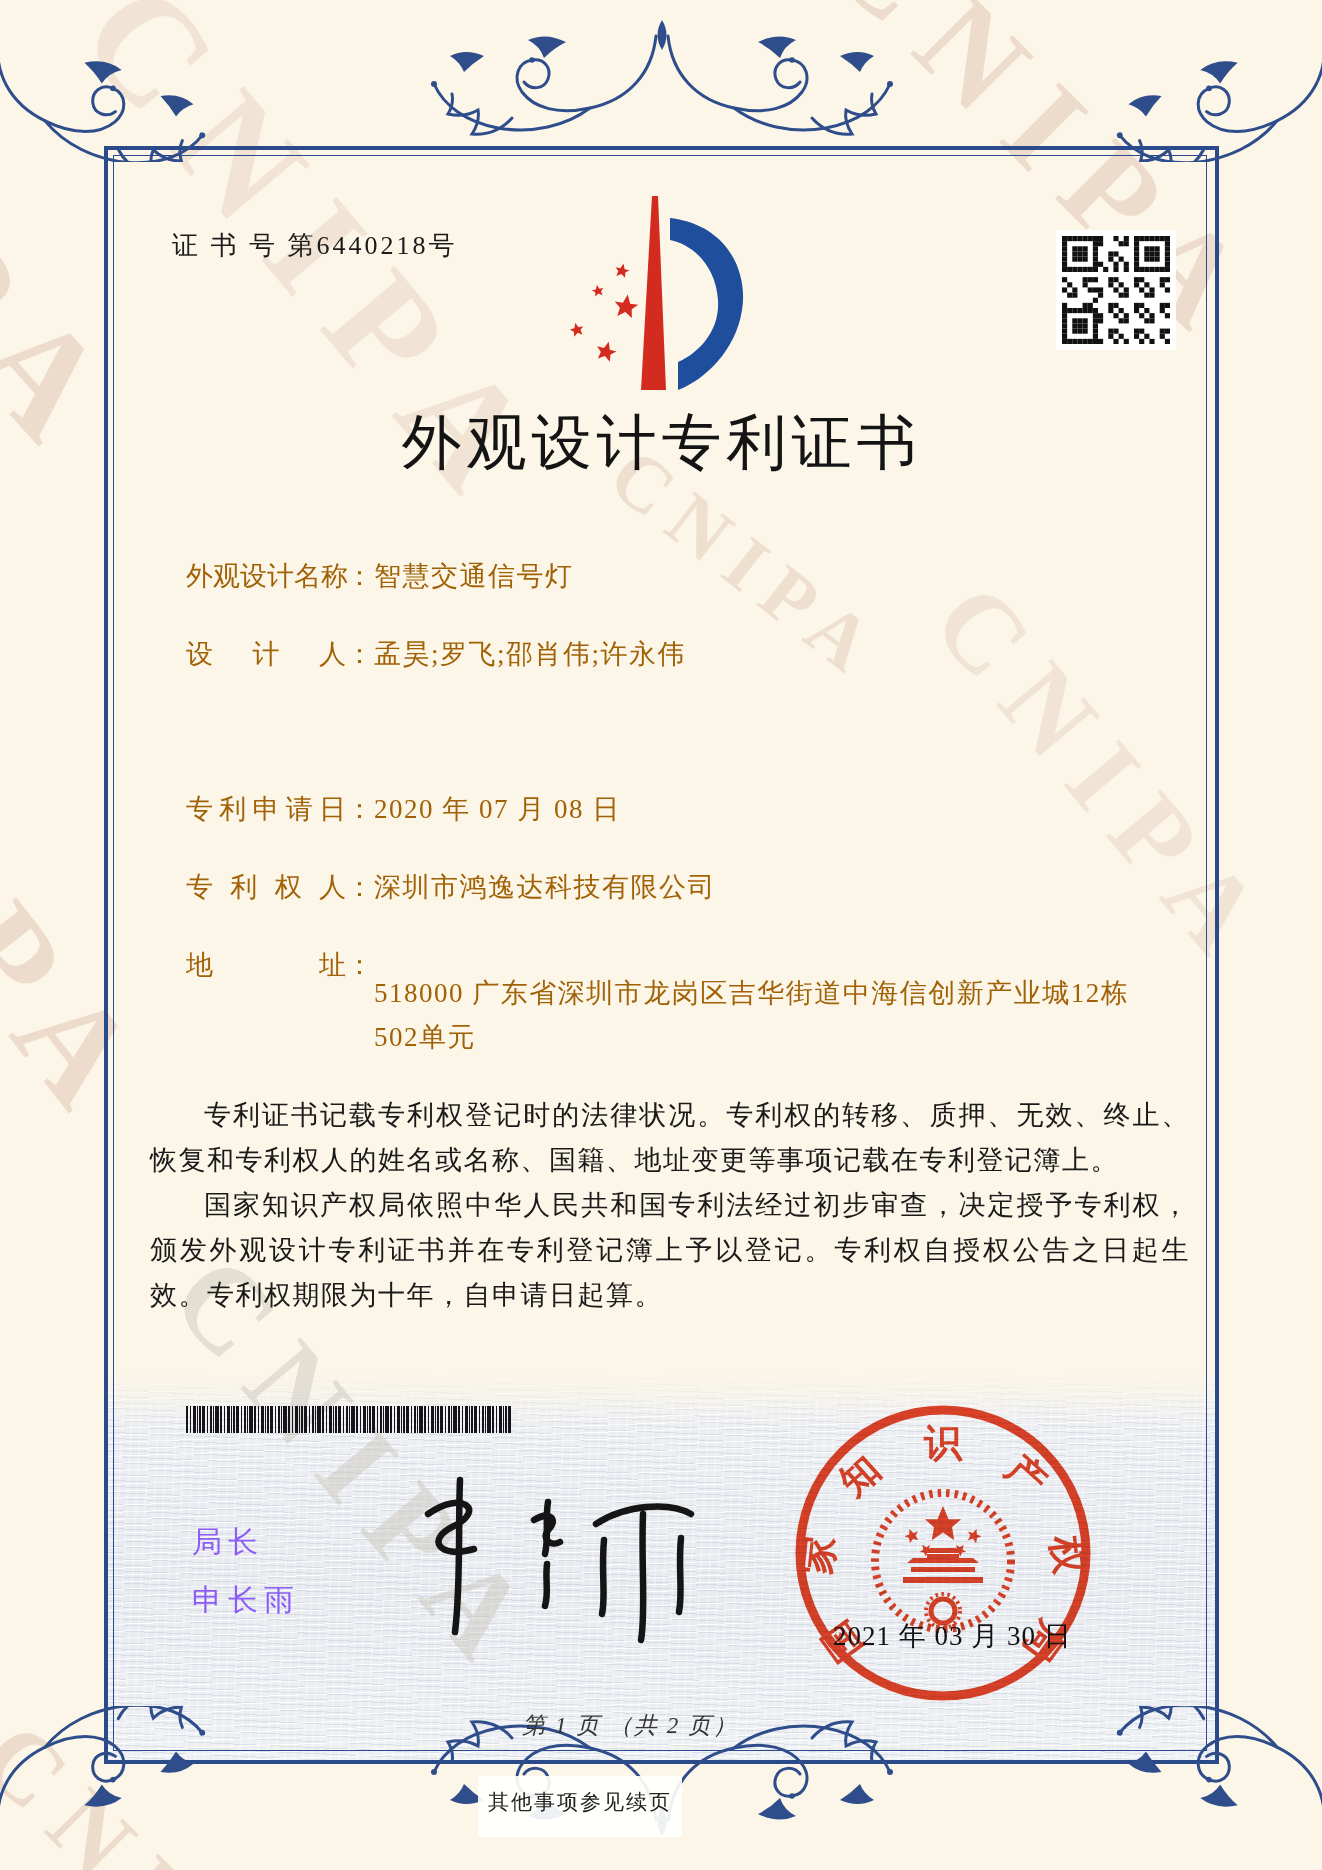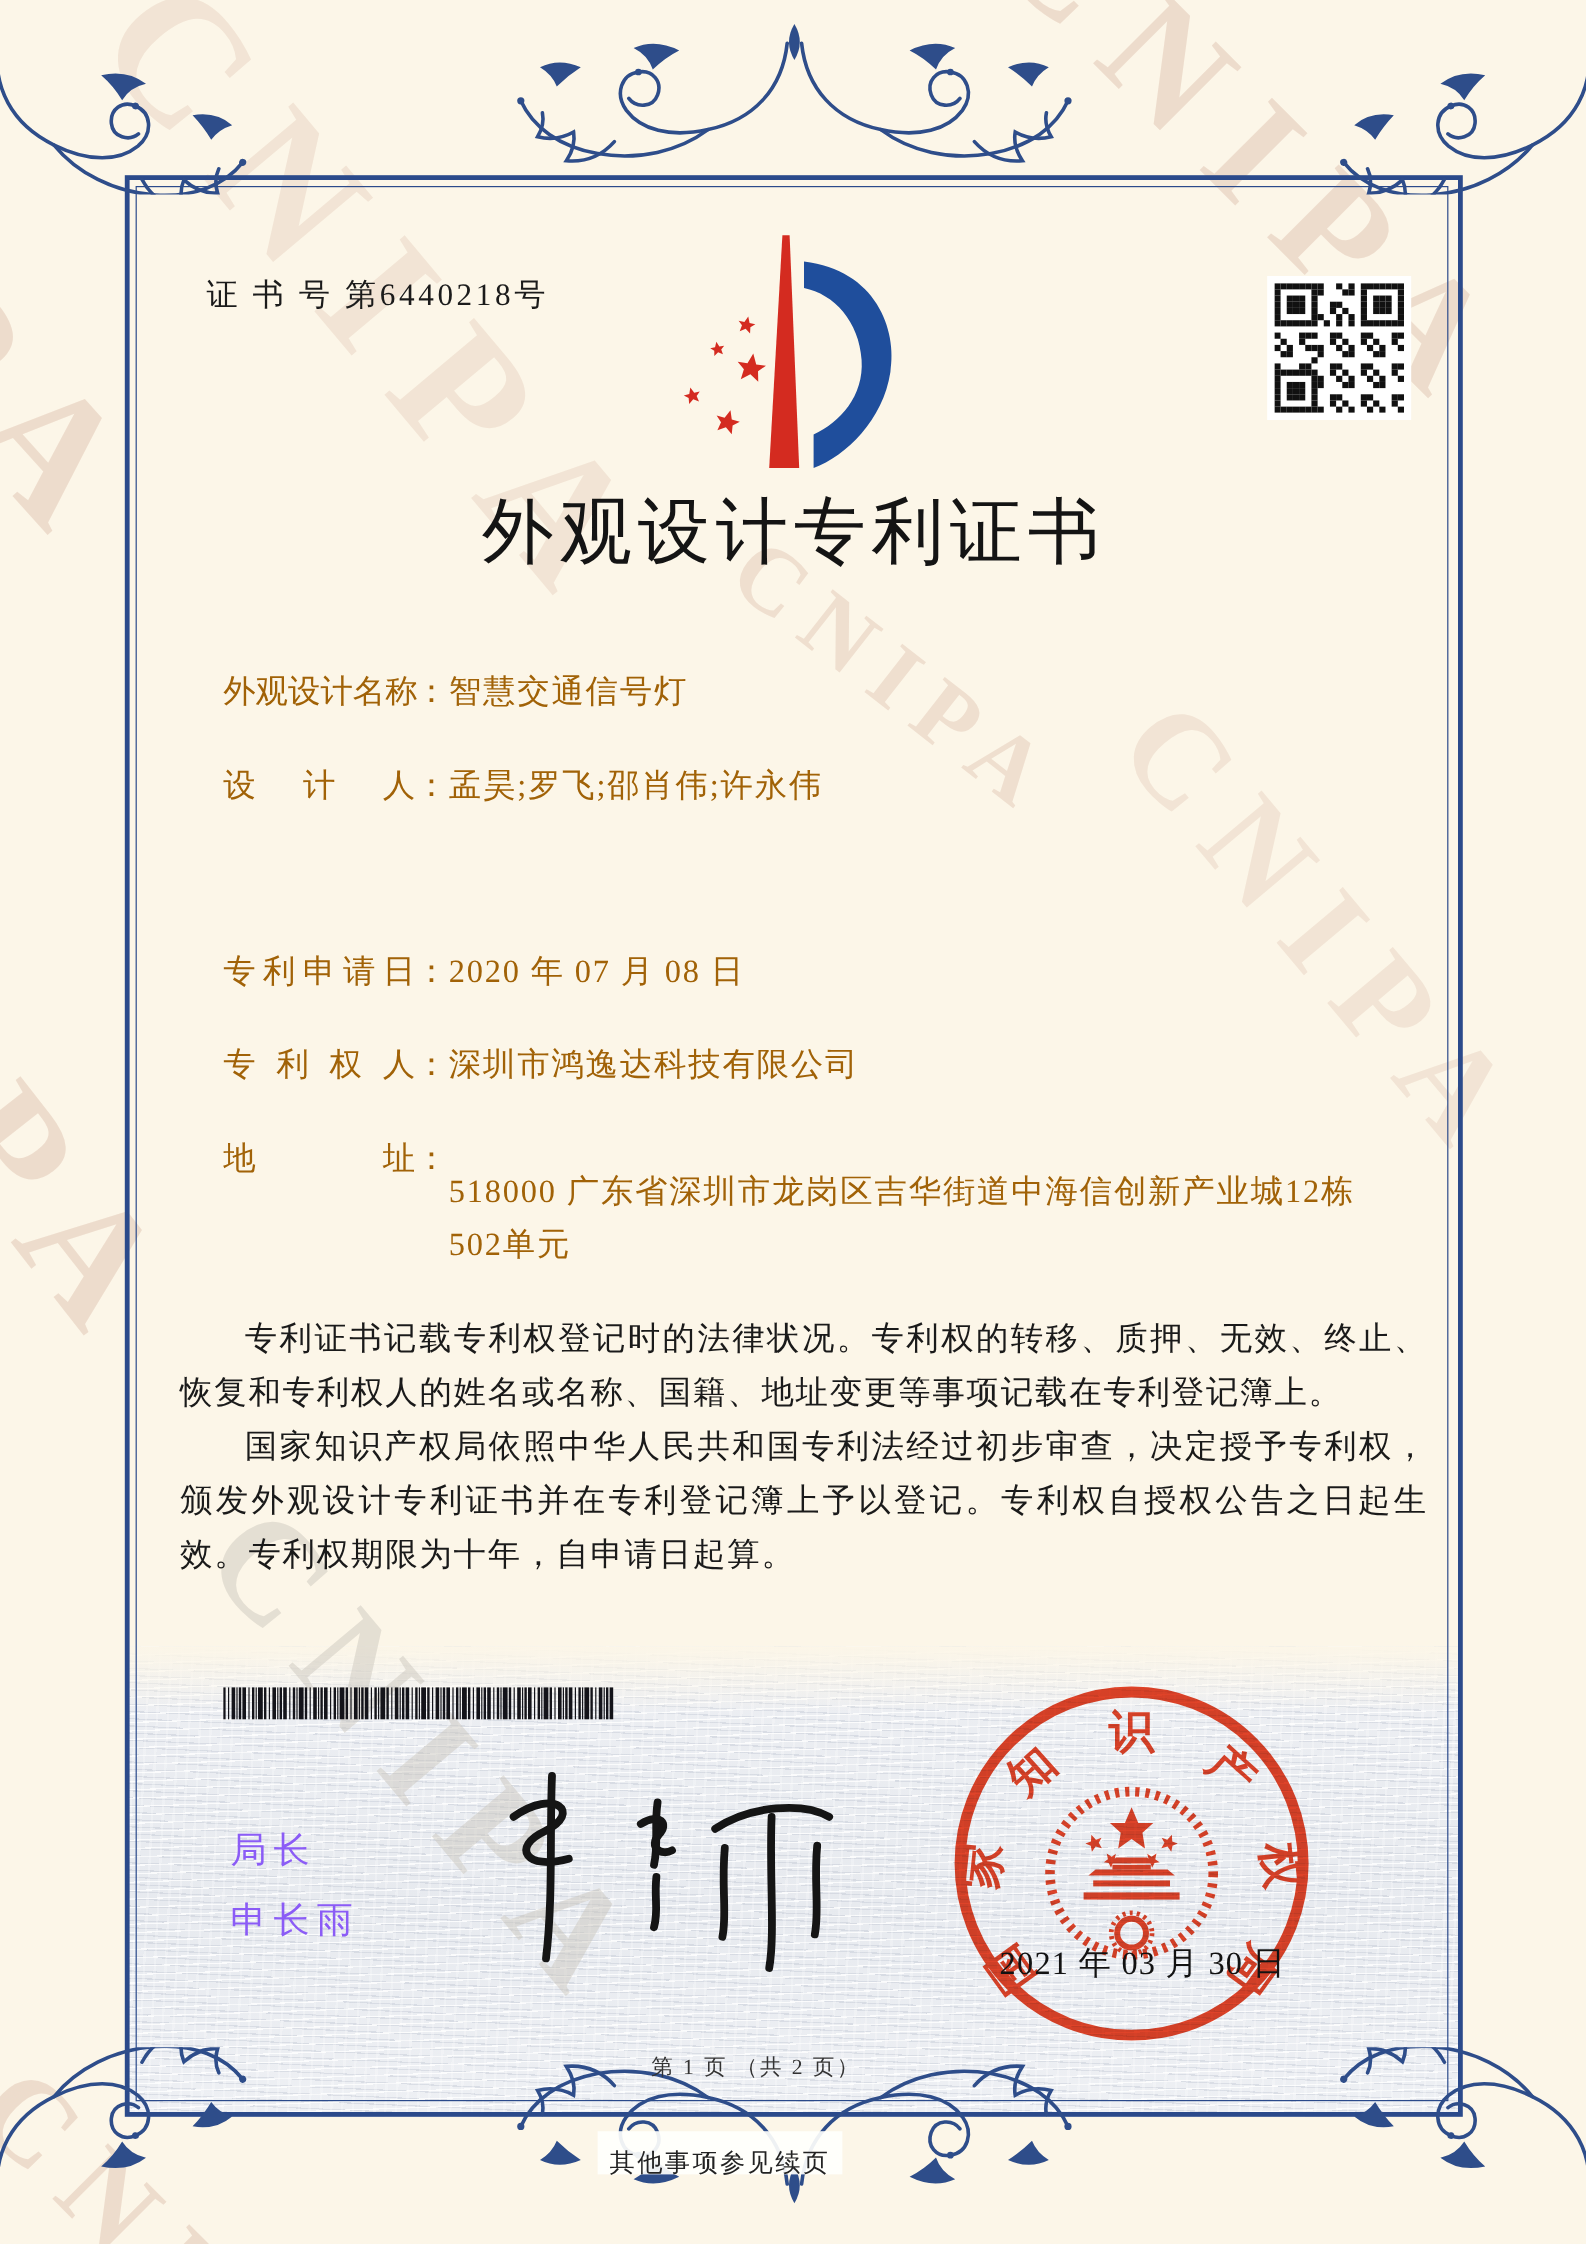--- a/index.html
+++ b/index.html
@@ -68,22 +68,22 @@
   .official{position:absolute;font-family:Liberation Sans, sans-serif;
       font-size:30px;color:#8b5cf6;letter-spacing:6px;z-index:3;}
   .official-title{left:192px;top:1522px;}
   .official-name{left:192px;top:1580px;}
   .signature{position:absolute;left:398px;top:1462px;z-index:4;}
   .seal{position:absolute;left:793px;top:1403px;width:300px;height:300px;z-index:5;
       mix-blend-mode:multiply;opacity:.95;}
   .seal-date{position:absolute;left:833px;top:1618px;font-size:27px;letter-spacing:1px;
       color:#121212;z-index:6;}
   .page-info{position:absolute;left:380px;top:1710px;width:500px;text-align:center;
-      font-size:18px;letter-spacing:2px;color:#333;z-index:3;}
-  .note-box{position:absolute;left:498px;top:1776px;width:204px;height:36px;
+      font-size:23px;letter-spacing:2px;color:#333;z-index:3;font-style:italic;}
+  .note-box{position:absolute;left:478px;top:1776px;width:204px;height:61px;
       background:rgba(255,255,252,.92);z-index:3;}
   .note{width:100%;text-align:center;font-size:21px;letter-spacing:2px;color:#222;
       margin-top:12px;}
 </style>
 </head>
 <body>
 
 <div class="page">
 
   

